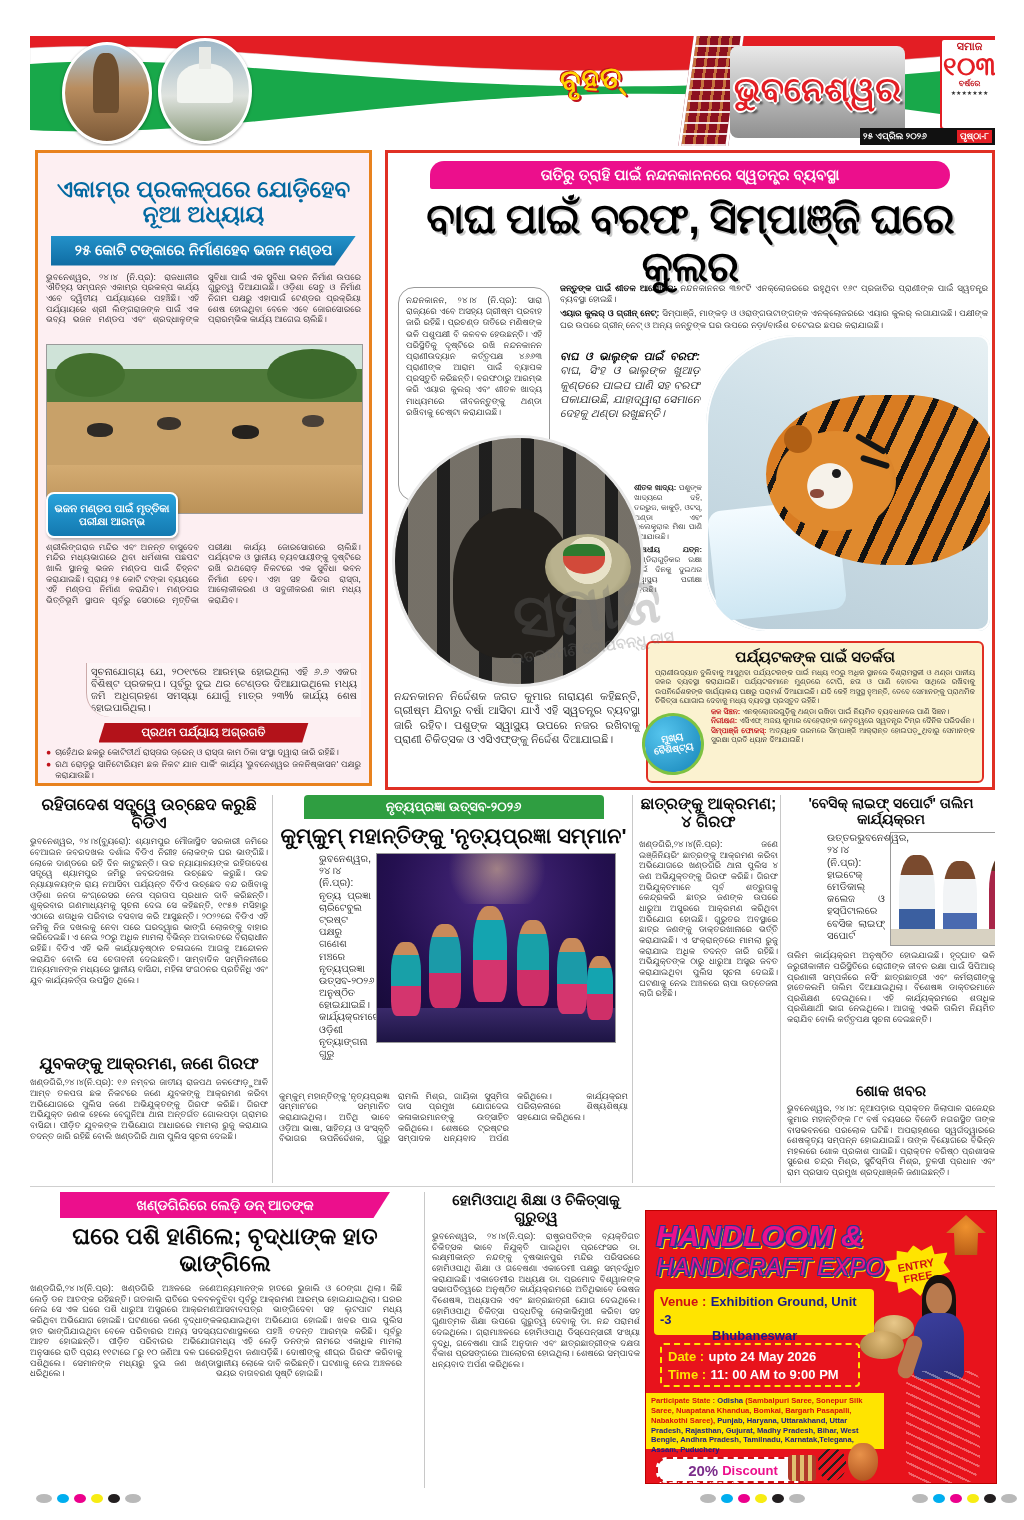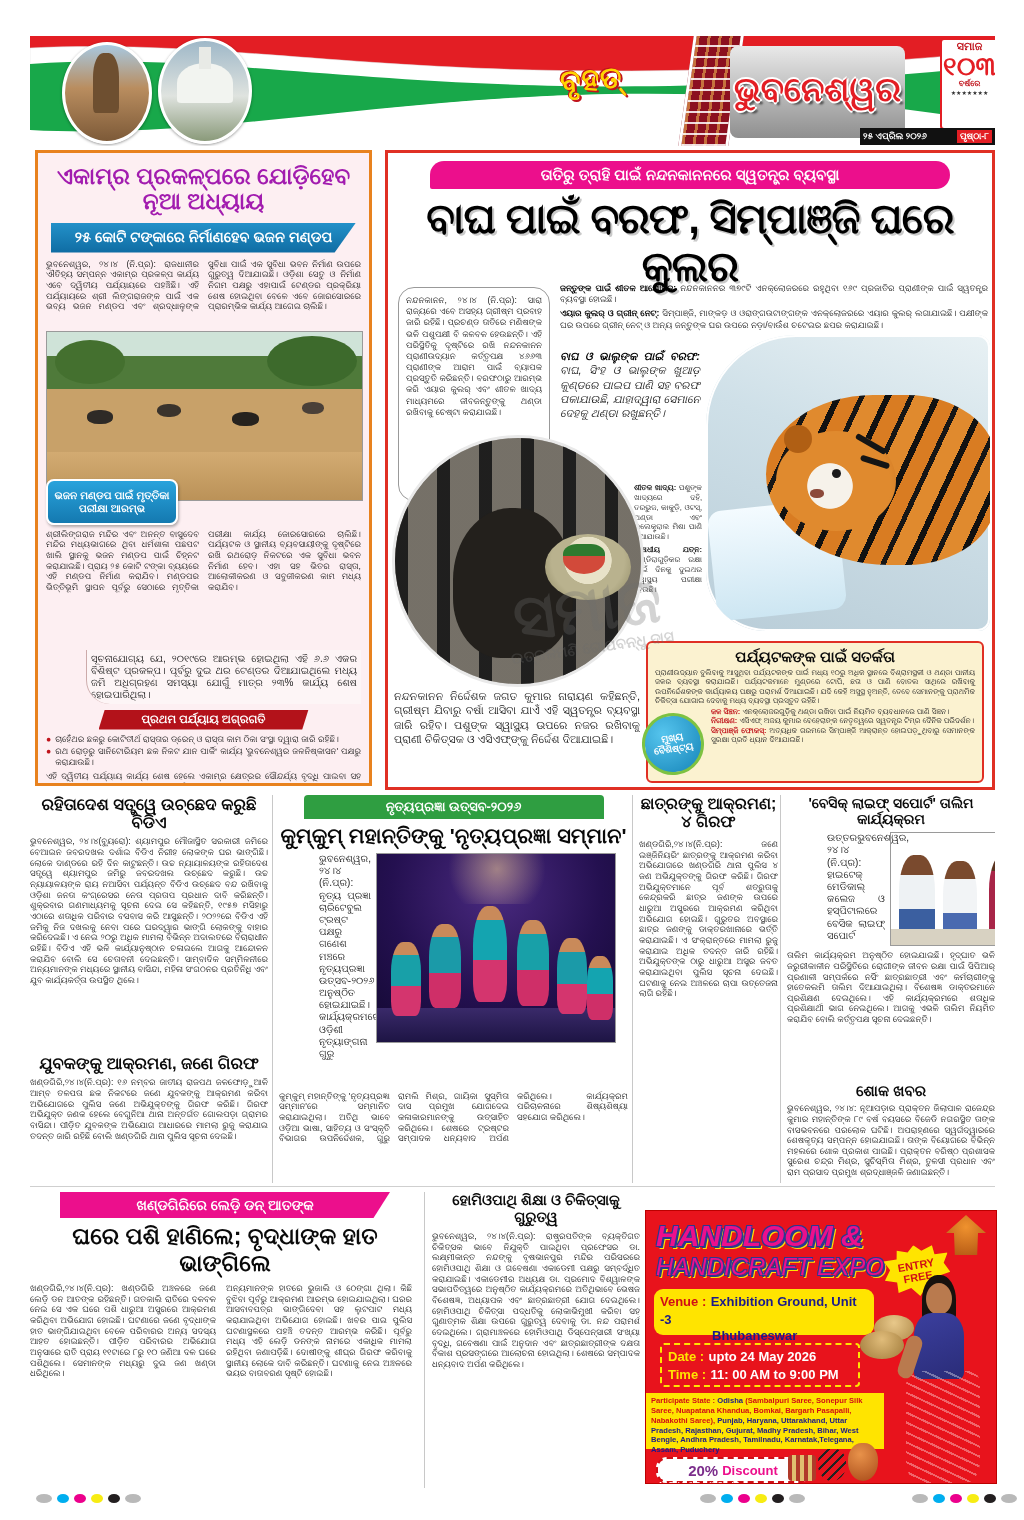--- a/index.html
+++ b/index.html
@@ -52,21 +52,21 @@
       <div style="font-size:6px;color:#333;">★★★★★★★</div>
     </div>
 
     <div class="abs" style="left:830px;top:92px;width:135px;height:17px;background:#111;display:flex;align-items:center;justify-content:space-between;padding:0 3px;box-sizing:border-box;">
       <span style="color:#fff;font-size:9px;font-weight:bold;">୨୫ ଏପ୍ରିଲ ୨୦୨୬</span>
       <span style="color:#fff;background:#e31e24;font-size:9px;font-weight:bold;padding:1px 3px;">ପୃଷ୍ଠା-୮</span>
     </div>
   </div>
 
   <div class="abs" style="left:35px;top:150px;width:337px;height:636px;border:3px solid #e8821e;background:#fdeff2;box-sizing:border-box;padding:8px;overflow:hidden;">
-    <div class="center" style="font-size:23px;font-weight:bold;color:#a21caf;line-height:1.1;margin-top:3px;">ଏକାମ୍ର ପ୍ରକଳ୍ପରେ ଯୋଡ଼ିହେବ ନୂଆ ଅଧ୍ୟାୟ</div>
+    <div class="center" style="font-size:23px;font-weight:bold;color:#0369a1;line-height:1.1;margin-top:16px;">ଏକାମ୍ର ପ୍ରକଳ୍ପରେ ଯୋଡ଼ିହେବ ନୂଆ ଅଧ୍ୟାୟ</div>
     <div style="margin:8px auto 6px auto;width:305px;height:30px;background:linear-gradient(180deg,#2391c9,#0f6ca3);clip-path:polygon(0 0,100% 0,93% 100%,0 100%);display:flex;align-items:center;justify-content:center;">
       <span style="color:#fff;font-weight:bold;font-size:14.5px;">୨୫ କୋଟି ଟଙ୍କାରେ ନିର୍ମାଣହେବ ଭଜନ ମଣ୍ଡପ</span>
     </div>
     <div class="body-txt" style="column-count:2;column-gap:9px;height:66px;overflow:hidden;">ଭୁବନେଶ୍ୱର, ୨୪।୪ (ନି.ପ୍ର): ରାଜଧାନୀର ଐତିହ୍ୟ ସମ୍ପନ୍ନ ଏକାମ୍ର ପ୍ରକଳ୍ପ କାର୍ଯ୍ୟ ଏବେ ଦ୍ୱିତୀୟ ପର୍ଯ୍ୟାୟରେ ପହଞ୍ଚିଛି। ଏହି ପର୍ଯ୍ୟାୟରେ ଶ୍ରୀ ଲିଙ୍ଗରାଜଙ୍କ ପାଇଁ ଏକ ଭବ୍ୟ ଭଜନ ମଣ୍ଡପ ଏବଂ ଶ୍ରଦ୍ଧାଳୁଙ୍କ ସୁବିଧା ପାଇଁ ଏକ ସୁବିଧା ଭବନ ନିର୍ମାଣ ଉପରେ ଗୁରୁତ୍ୱ ଦିଆଯାଇଛି। ଓଡ଼ିଶା ସେତୁ ଓ ନିର୍ମାଣ ନିଗମ ପକ୍ଷରୁ ଏହାପାଇଁ ଟେଣ୍ଡର ପ୍ରକ୍ରିୟା ଶେଷ ହୋଇଥିବା ବେଳେ ଏବେ ଜୋରସୋରରେ ପ୍ରାରମ୍ଭିକ କାର୍ଯ୍ୟ ଆଗେଇ ଚାଲିଛି।</div>
 
     <div class="photo-frame" style="position:relative;width:315px;height:168px;margin-top:6px;background:linear-gradient(180deg,#cfe3d8 0 14%,#4f7a3a 14% 34%,#c8a169 34% 100%);overflow:hidden;">
       <div class="abs" style="left:8px;top:8px;width:70px;height:44px;background:#44702f;border-radius:50%;"></div>
       <div class="abs" style="left:220px;top:4px;width:90px;height:50px;background:#3d6a2c;border-radius:50%;"></div>
       <div class="abs" style="left:40px;top:78px;width:26px;height:14px;background:#2e2a26;border-radius:45%;"></div>
       <div class="abs" style="left:110px;top:72px;width:24px;height:13px;background:#3a332c;border-radius:45%;"></div>
@@ -209,21 +209,21 @@
     <div class="body-txt" style="margin-top:3px;height:96px;overflow:hidden;">ଭୁବନେଶ୍ୱର, ୨୪।୪: ନୂଆପଡ଼ାର ପ୍ରାକ୍ତନ ଜିଲାପାଳ ରାଜେନ୍ଦ୍ର କୁମାର ମହାନ୍ତିଙ୍କ ୮୯ ବର୍ଷ ବୟସରେ ବିଜେଡି ନଗରସ୍ଥିତ ତାଙ୍କ ବାସଭବନରେ ପରଲୋକ ଘଟିଛି। ଅପରାହ୍ଣରେ ସ୍ୱର୍ଗଦ୍ୱାରରେ ଶେଷକୃତ୍ୟ ସମ୍ପନ୍ନ ହୋଇଯାଇଛି। ତାଙ୍କ ବିୟୋଗରେ ବିଭିନ୍ନ ମହଲରେ ଶୋକ ପ୍ରକାଶ ପାଇଛି। ପ୍ରାକ୍ତନ ବରିଷ୍ଠ ପ୍ରଶାସକ ସୁରେଶ ଚନ୍ଦ୍ର ମିଶ୍ର, ସୁଚିସ୍ମିତା ମିଶ୍ର, ତୁଳସୀ ପ୍ରଧାନ ଏବଂ ରାମ ପ୍ରସାଦ ପ୍ରମୁଖ ଶ୍ରଦ୍ଧାଞ୍ଜଳି ଜଣାଇଛନ୍ତି।</div>
   </div>
 
   <div class="abs" style="left:30px;top:1186px;width:965px;border-top:1px solid #cfcfcf;"></div>
 
   <div class="abs" style="left:30px;top:1192px;width:390px;height:296px;overflow:hidden;">
     <div class="strip-pink" style="width:330px;margin:0 auto;height:26px;clip-path:polygon(0 0,100% 0,95% 100%,0 100%);display:flex;align-items:center;justify-content:center;">
       <span style="font-size:14px;">ଖଣ୍ଡଗିରିରେ ଲେଡ଼ି ଡନ୍ ଆତଙ୍କ</span>
     </div>
     <div class="center" style="font-size:23px;font-weight:bold;color:#090909;margin-top:5px;">ଘରେ ପଶି ହାଣିଲେ; ବୃଦ୍ଧାଙ୍କ ହାତ ଭାଙ୍ଗିଲେ</div>
-    <div style="display:flex;gap:10px;margin-top:6px;">
+    <div style="display:flex;margin-top:6px;">
       <div class="body-txt" style="width:186px;">ଖଣ୍ଡଗିରି,୨୪।୪(ନି.ପ୍ର): ଖଣ୍ଡଗିରି ଅଞ୍ଚଳରେ ଜଣେ ଲେଡ଼ି ଡନ ଆତଙ୍କ ରହିଛନ୍ତି। ଗତକାଲି ରାତିରେ ଦଳବଳ ନେଇ ସେ ଏକ ଘରେ ପଶି ଧାରୁଆ ଅସ୍ତ୍ରରେ ଆକ୍ରମଣ କରିଥିବା ଅଭିଯୋଗ ହୋଇଛି। ଘଟଣାରେ ଜଣେ ବୃଦ୍ଧାଙ୍କ ହାତ ଭାଙ୍ଗିଯାଇଥିବା ବେଳେ ପରିବାରର ଅନ୍ୟ ସଦସ୍ୟ ଆହତ ହୋଇଛନ୍ତି। ପୀଡ଼ିତ ପରିବାରର ଅଭିଯୋଗ ଅନୁସାରେ ରାତି ପ୍ରାୟ ୧୧ଟାରେ ୮ରୁ ୧୦ ଜଣିଆ ଦଳ ଘରେ ପଶିଥିଲେ। ସେମାନଙ୍କ ମଧ୍ୟରୁ ଦୁଇ ଜଣ ଖଣ୍ଡା ଧରିଥିଲେ।</div>
       <div class="body-txt" style="width:186px;">ଅନ୍ୟମାନଙ୍କ ହାତରେ ଭୁଜାଲି ଓ ଠେଙ୍ଗା ଥିଲା। କିଛି ବୁଝିବା ପୂର୍ବରୁ ଆକ୍ରମଣ ଆରମ୍ଭ ହୋଇଯାଇଥିଲା। ଘରର ଆସବାବପତ୍ର ଭାଙ୍ଗିଦେବା ସହ ଲୁଟପାଟ ମଧ୍ୟ କରାଯାଇଥିବା ଅଭିଯୋଗ ହୋଇଛି। ଖବର ପାଇ ପୁଲିସ ଘଟଣାସ୍ଥଳରେ ପହଞ୍ଚି ତଦନ୍ତ ଆରମ୍ଭ କରିଛି। ପୂର୍ବରୁ ମଧ୍ୟ ଏହି ଲେଡ଼ି ଡନଙ୍କ ନାମରେ ଏକାଧିକ ମାମଲା ରହିଥିବା ଜଣାପଡ଼ିଛି। ଦୋଷୀଙ୍କୁ ଶୀଘ୍ର ଗିରଫ କରିବାକୁ ସ୍ଥାନୀୟ ଲୋକେ ଦାବି କରିଛନ୍ତି। ଘଟଣାକୁ ନେଇ ଅଞ୍ଚଳରେ ଭୟର ବାତାବରଣ ସୃଷ୍ଟି ହୋଇଛି।</div>
     </div>
   </div>
 
   <div class="abs vrule" style="left:424px;top:1192px;width:216px;height:296px;padding-left:7px;box-sizing:border-box;overflow:hidden;">
     <div class="center" style="font-size:14.5px;font-weight:bold;color:#090909;">ହୋମିଓପାଥି ଶିକ୍ଷା ଓ ଚିକିତ୍ସାକୁ ଗୁରୁତ୍ୱ</div>
     <div class="body-txt" style="margin-top:5px;height:258px;overflow:hidden;">ଭୁବନେଶ୍ୱର, ୨୪।୪(ନି.ପ୍ର): ରାଷ୍ଟ୍ରପତିଙ୍କ ବ୍ୟକ୍ତିଗତ ଚିକିତ୍ସକ ଭାବେ ନିଯୁକ୍ତି ପାଇଥିବା ପ୍ରଫେସର ଡା. ଲକ୍ଷ୍ମୀକାନ୍ତ ନନ୍ଦଙ୍କୁ ବୃଷଭାନପୁର ମନ୍ଦିର ପରିସରରେ ହୋମିଓପାଥି ଶିକ୍ଷା ଓ ଗବେଷଣା ଏକାଡେମୀ ପକ୍ଷରୁ ସମ୍ବର୍ଦ୍ଧିତ କରାଯାଇଛି। ଏକାଡେମୀର ଅଧ୍ୟକ୍ଷ ଡା. ପ୍ରମୋଦ ବିଶ୍ୱାଳଙ୍କ ସଭାପତିତ୍ୱରେ ଅନୁଷ୍ଠିତ କାର୍ଯ୍ୟକ୍ରମରେ ଅତିଥିଭାବେ ଭେଷଜ ବିଶେଷଜ୍ଞ, ଅଧ୍ୟାପକ ଏବଂ ଛାତ୍ରଛାତ୍ରୀ ଯୋଗ ଦେଇଥିଲେ। ହୋମିଓପାଥି ଚିକିତ୍ସା ପଦ୍ଧତିକୁ ଲୋକାଭିମୁଖୀ କରିବା ସହ ଗୁଣାତ୍ମକ ଶିକ୍ଷା ଉପରେ ଗୁରୁତ୍ୱ ଦେବାକୁ ଡା. ନନ୍ଦ ପରାମର୍ଶ ଦେଇଥିଲେ। ଗ୍ରାମାଞ୍ଚଳରେ ହୋମିଓପାଥି ଡିସ୍ପେନ୍ସାରୀ ସଂଖ୍ୟା ବୃଦ୍ଧି, ଗବେଷଣା ପାଇଁ ଅନୁଦାନ ଏବଂ ଛାତ୍ରଛାତ୍ରୀଙ୍କ ଦକ୍ଷତା ବିକାଶ ପ୍ରସଙ୍ଗରେ ଆଲୋଚନା ହୋଇଥିଲା। ଶେଷରେ ସମ୍ପାଦକ ଧନ୍ୟବାଦ ଅର୍ପଣ କରିଥିଲେ।</div>
   </div>
 
@@ -234,21 +234,21 @@
     <div class="abs" style="left:238px;top:34px;width:66px;height:54px;">
       <div class="abs" style="left:0;top:0;width:66px;height:54px;background:#ffe400;clip-path:polygon(50% 0,61% 12%,78% 5%,80% 22%,100% 22%,92% 40%,100% 58%,84% 62%,82% 82%,64% 76%,50% 95%,38% 78%,18% 84%,18% 64%,0 58%,10% 40%,2% 22%,22% 22%,24% 6%,40% 12%);transform:rotate(-8deg);"></div>
       <div class="abs" style="left:8px;top:14px;width:50px;text-align:center;transform:rotate(-10deg);color:#d00f16;font-weight:bold;font-size:11px;line-height:1.1;">
         <span>ENTRY</span><br>
         <span>FREE</span>
       </div>
     </div>
 
     <div class="abs" style="left:300px;top:4px;width:40px;height:40px;background:radial-gradient(circle at 50% 30%,#f0a030,#a85a10);clip-path:polygon(50% 0,100% 45%,80% 45%,78% 100%,22% 100%,20% 45%,0 45%);opacity:.9;"></div>
 
-    <div class="abs" style="left:8px;top:78px;width:220px;height:46px;background:#ffe400;border-radius:9px;padding:3px 6px;box-sizing:border-box;">
+    <div class="abs" style="left:8px;top:78px;width:220px;height:46px;background:#ffe400;border-radius:4px;padding:3px 6px;box-sizing:border-box;">
       <span style="color:#d00f16;font-weight:bold;font-size:13px;">Venue :</span>
       <span style="color:#1a1a8c;font-weight:bold;font-size:13px;">Exhibition Ground, Unit -3</span>
       <div style="color:#1a1a8c;font-weight:bold;font-size:13px;margin-left:52px;">Bhubaneswar</div>
     </div>
 
     <div class="abs" style="left:228px;top:104px;width:40px;height:26px;background:radial-gradient(circle at 50% 30%,#e8c88a,#b08a4a);border-radius:50%;"></div>
     <div class="abs" style="left:214px;top:120px;width:44px;height:28px;background:radial-gradient(circle at 50% 30%,#e0bc7a,#a07a3a);border-radius:50%;"></div>
 
     <div class="abs" style="left:14px;top:132px;width:200px;height:44px;border:2px dashed #ffe400;border-radius:4px;padding:2px 6px;box-sizing:border-box;">
       <div><span style="color:#ffe400;font-weight:bold;font-size:13px;">Date :</span> <span style="color:#fff;font-weight:bold;font-size:13px;">upto 24 May 2026</span></div>

